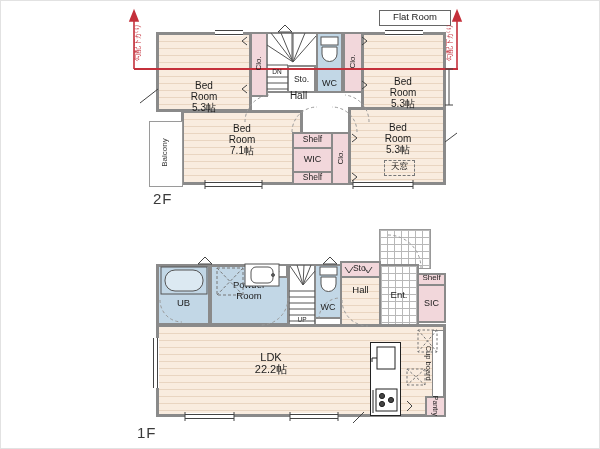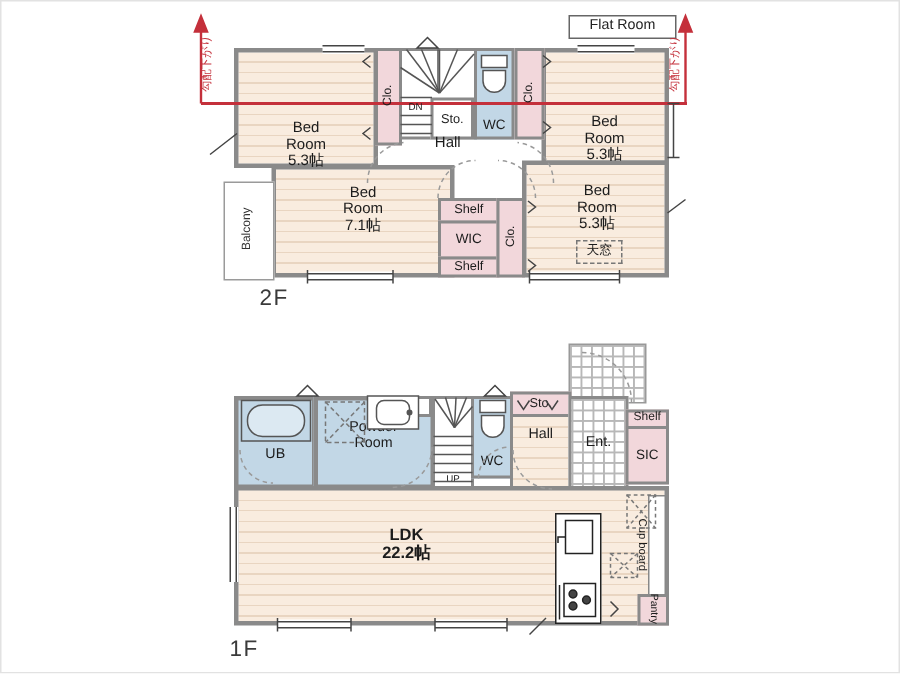--- a/index.html
+++ b/index.html
@@ -65,21 +65,21 @@
   <div class="lbl rot-ccw" style="left:320px;top:152px;width:40px;font-size:8px;">Clo.</div>
   <div class="lbl" style="left:266px;top:67px;width:20px;font-size:6.5px;">DN</div>
   <div class="lbl" style="left:286px;top:74px;width:29px;font-size:8.5px;">Sto.</div>
   <div class="lbl" style="left:315px;top:77px;width:27px;font-size:9px;">WC</div>
   <div class="lbl" style="left:275px;top:89px;width:45px;font-size:10px;">Hall</div>
   <div class="lbl rot-ccw" style="left:139px;top:147px;width:50px;font-size:8px;color:#333;">Balcony</div>
   <div class="lbl" style="left:291px;top:134px;width:41px;font-size:8.5px;">Shelf</div>
   <div class="lbl" style="left:291px;top:153px;width:41px;font-size:9px;">WIC</div>
   <div class="lbl" style="left:291px;top:172px;width:41px;font-size:8.5px;">Shelf</div>
   <div class="lbl" style="left:383px;top:161px;width:31px;font-size:8.5px;">天窓</div>
-  <div class="floorlabel" style="left:152px;top:189px;margin-left:20px;">2F</div>
+  <div class="floorlabel" style="left:152px;top:189px;">2F</div>
 
   <div class="abs tile" style="left:378px;top:228px;width:52px;height:40px;border:1px solid #999;box-sizing:border-box;"></div>
   <div class="room b3 blue" style="left:155px;top:263px;width:55px;height:62px;"></div>
   <div class="room b3 blue" style="left:208px;top:263px;width:81px;height:62px;"></div>
   <div class="room whitebg" style="left:287px;top:263px;width:28px;height:62px;"></div>
   <div class="room blue" style="left:313px;top:263px;width:28px;height:55px;"></div>
   <div class="room pink" style="left:339px;top:260px;width:41px;height:17px;"></div>
   <div class="room floor" style="left:339px;top:275px;width:41px;height:50px;"></div>
   <div class="room tile" style="left:378px;top:263px;width:40px;height:62px;"></div>
   <div class="room pink" style="left:416px;top:272px;width:29px;height:13px;"></div>
@@ -94,25 +94,25 @@
   <div class="lbl" style="left:213px;top:279px;width:70px;font-size:9.5px;">Powder
 Room</div>
   <div class="lbl" style="left:261px;top:266px;width:26px;font-size:6.5px;">DS</div>
   <div class="lbl" style="left:293px;top:315px;width:16px;font-size:6.5px;">UP</div>
   <div class="lbl" style="left:313px;top:301px;width:28px;font-size:9px;">WC</div>
   <div class="lbl" style="left:339px;top:263px;width:41px;font-size:8.5px;">Sto.</div>
   <div class="lbl" style="left:339px;top:284px;width:41px;font-size:9.5px;">Hall</div>
   <div class="lbl" style="left:378px;top:289px;width:40px;font-size:9.5px;">Ent.</div>
   <div class="lbl" style="left:416px;top:273px;width:29px;font-size:8px;">Shelf</div>
   <div class="lbl" style="left:416px;top:297px;width:29px;font-size:9px;">SIC</div>
-  <div class="lbl" style="left:230px;top:350px;width:80px;font-size:11px;font-weight:bold;">LDK
+  <div class="lbl" style="left:230px;top:350px;width:80px;font-size:11px;">LDK
 22.2帖</div>
   <div class="lbl rot-cw" style="left:402px;top:358px;width:50px;font-size:7.5px;">Cup board</div>
   <div class="lbl rot-cw" style="left:414px;top:401px;width:40px;font-size:7px;">Pantry</div>
-  <div class="floorlabel" style="left:152px;top:423px;">1F</div>
+  <div class="floorlabel" style="left:136px;top:423px;">1F</div>
 
   <svg class="overlay" width="600" height="449" viewBox="0 0 600 449">
 
     <g stroke="#555" stroke-width="1" fill="none">
       <line x1="291" y1="32" x2="291" y2="60"></line>
       <line x1="292" y1="61" x2="266" y2="44"></line>
       <line x1="292" y1="61" x2="270" y2="32"></line>
       <line x1="292" y1="61" x2="280" y2="32"></line>
       <line x1="292" y1="61" x2="292" y2="32"></line>
       <line x1="292" y1="61" x2="304" y2="32"></line>

